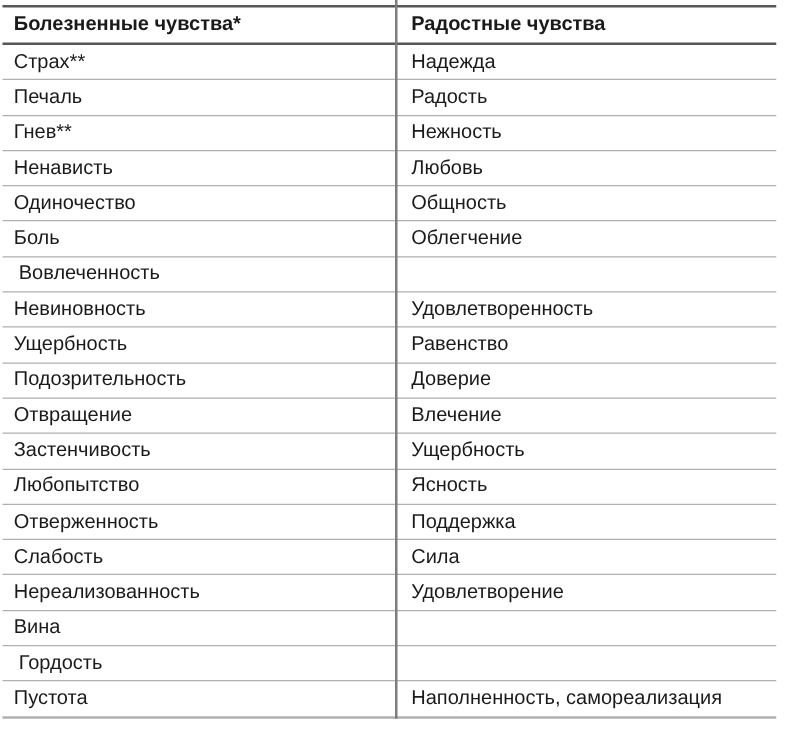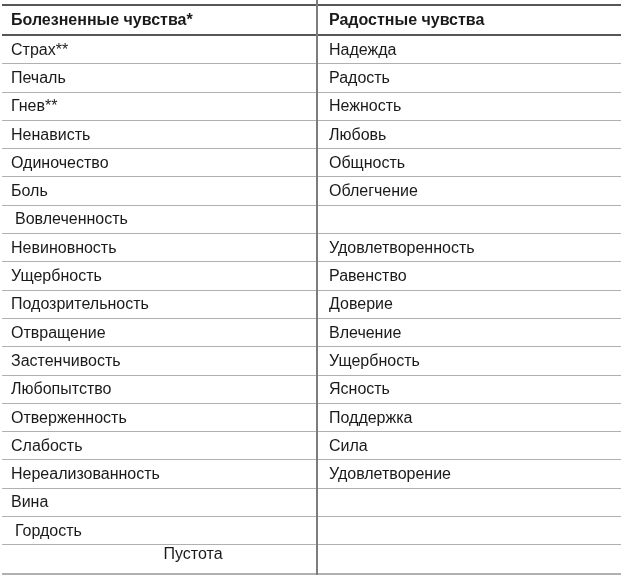--- a/index.html
+++ b/index.html
@@ -27,21 +27,20 @@
     font-weight: bold;
   }
   .trow {
     display: flex;
     align-items: center;
     height: 27.3px;
     border-bottom: 1.5px solid #b0b0b0;
   }
   .trow:last-child {
     border-bottom: 2px solid #b0b0b0;
-    flex-direction: column;
   }
   .cell-left {
     width: 314px;
     box-sizing: border-box;
     padding-left: 9px;
     white-space: nowrap;
     overflow: hidden;
   }
   .cell-right {
     flex: 1;
@@ -134,14 +133,15 @@
     <div class="cell-right">Удовлетворение</div>
   </div>
   <div class="trow">
     <div class="cell-left">Вина</div>
   </div>
   <div class="trow">
     <div class="cell-right">Гордость</div>
   </div>
   <div class="trow">
     <div class="cell-left">Пустота</div>
+    <div class="cell-right">Наполненность, самореализация</div>
   </div>
 </div>
 
 </body></html>

